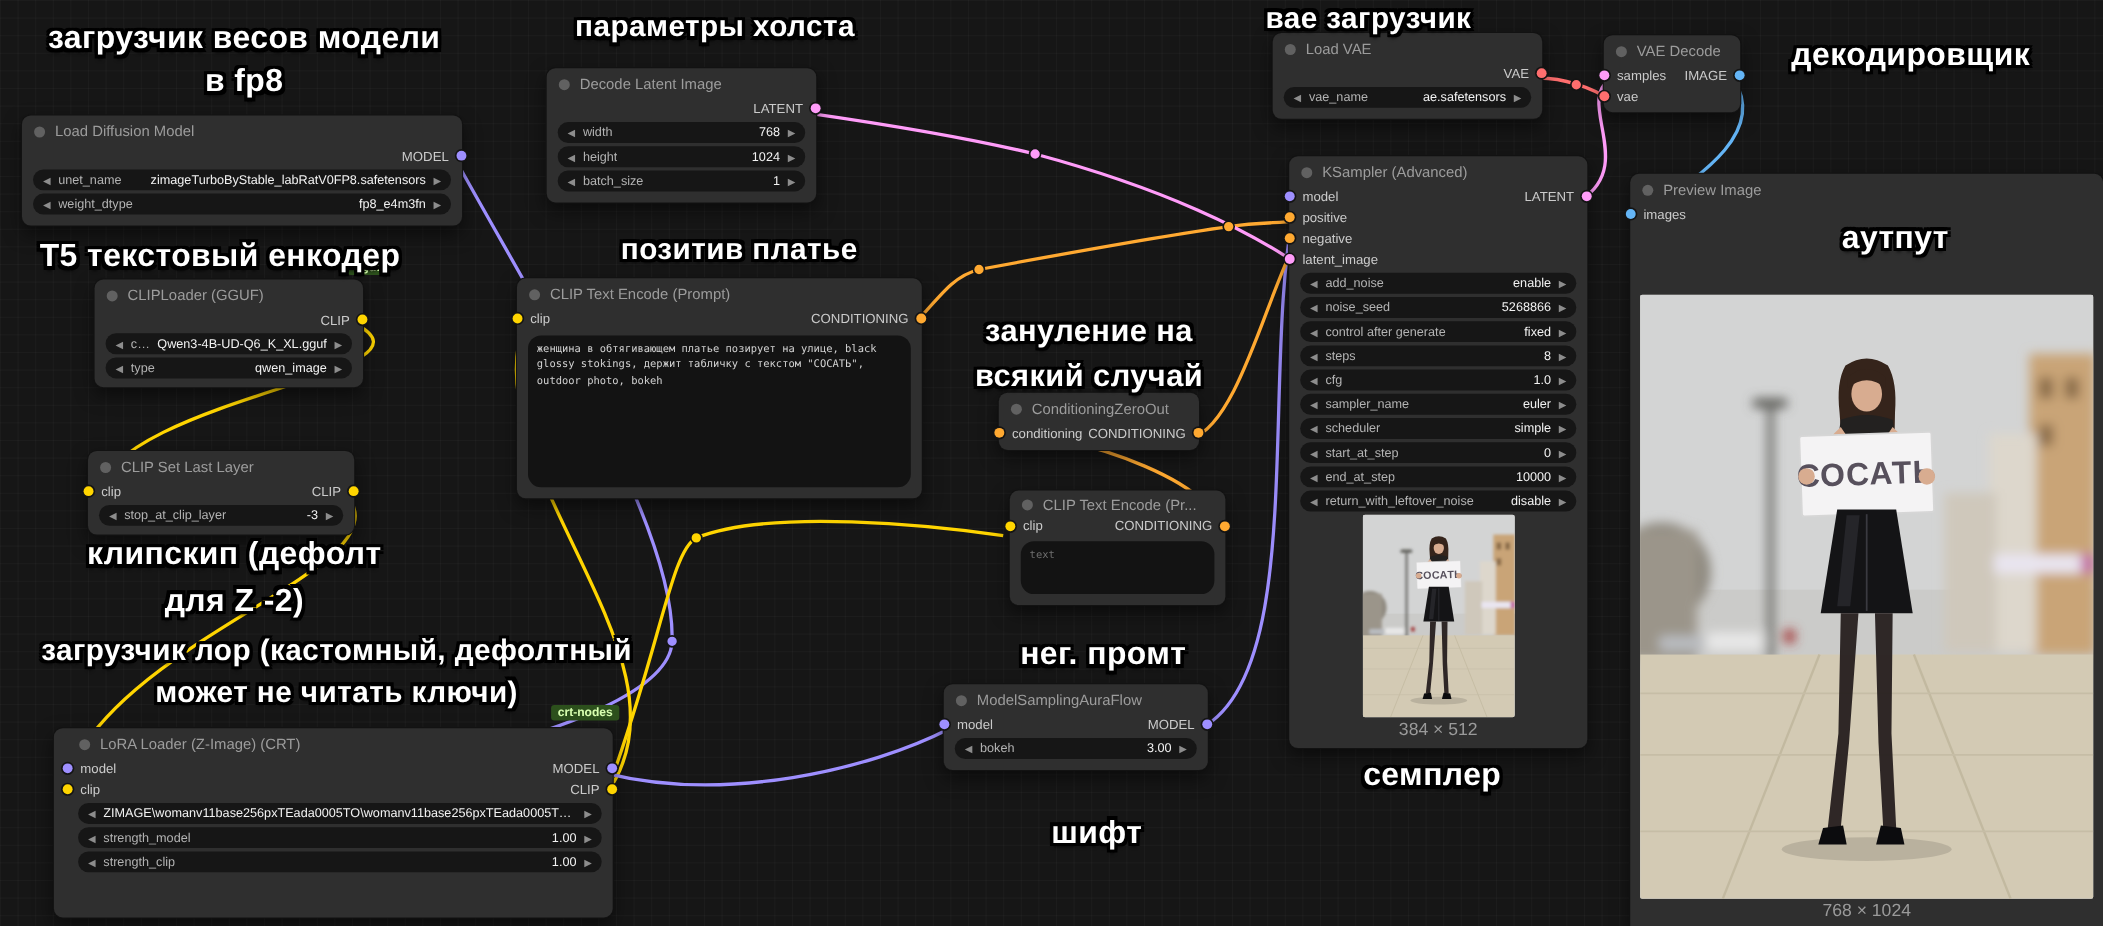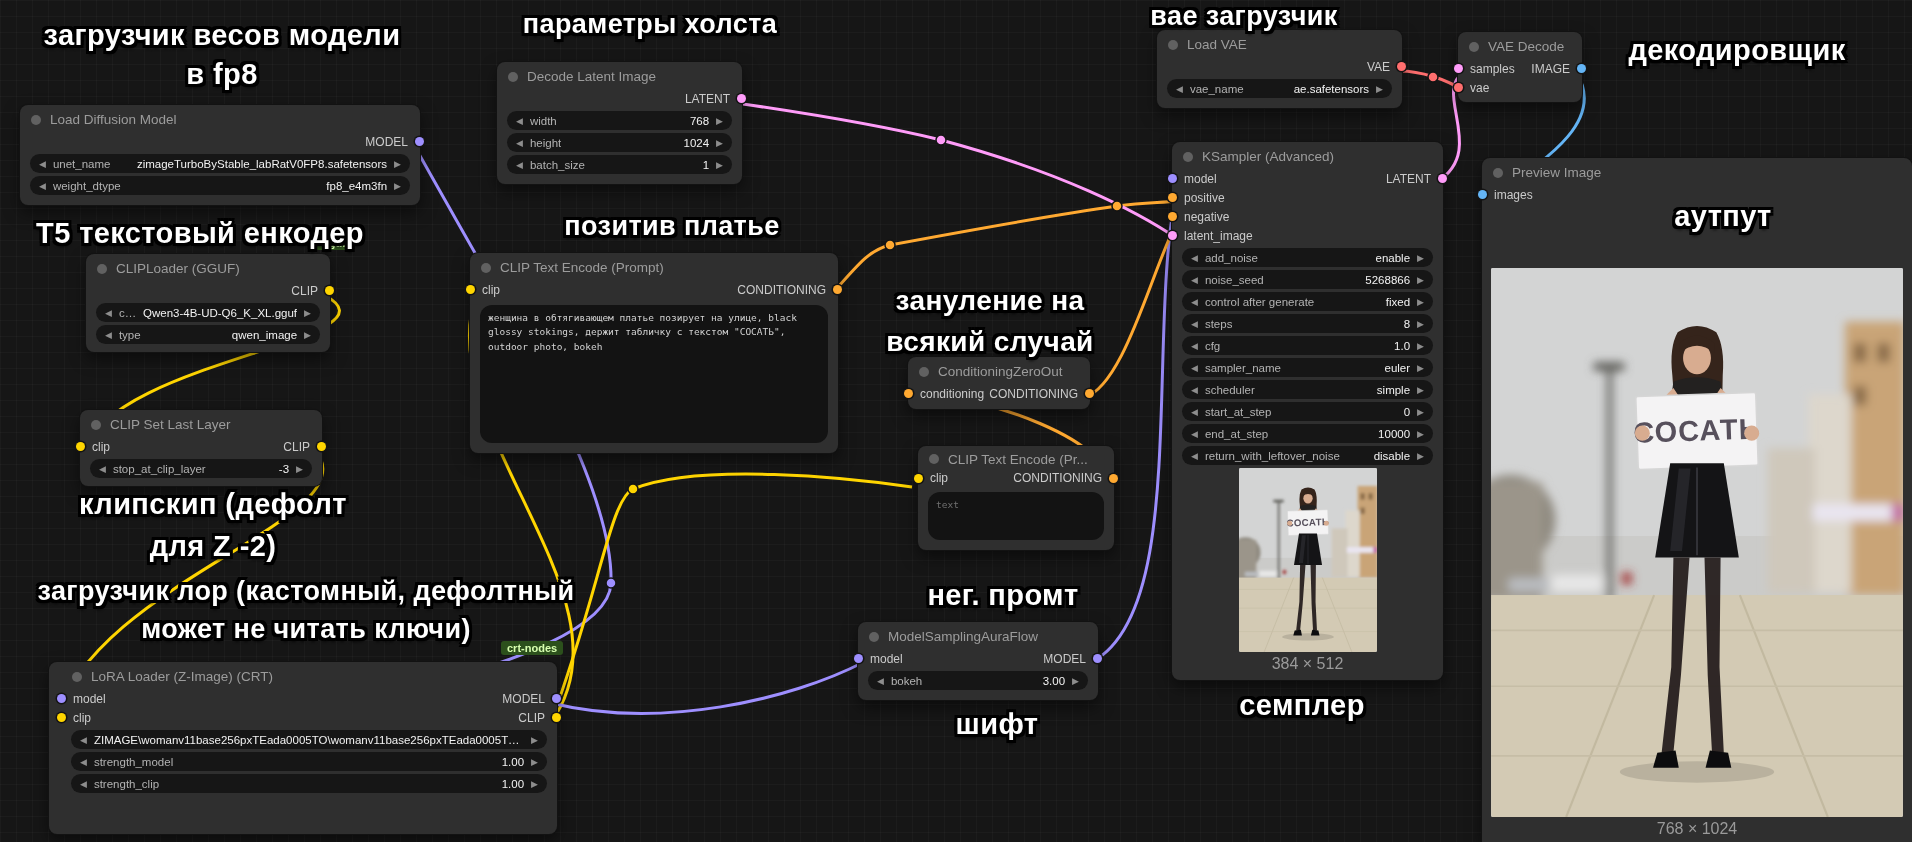--- a/index.html
+++ b/index.html
@@ -523,17 +523,17 @@
   <div class="ann" style="left:1737px;top:33px;font-size:29px;">декодировщик</div>
   <div class="ann" style="left:200px;top:216px;font-size:29px;">T5 текстовый енкодер</div>
   <div class="ann" style="left:672px;top:210px;font-size:27px;">позитив платье</div>
   <div class="ann" style="left:990px;top:284px;font-size:28px;">зануление на</div>
   <div class="ann" style="left:990px;top:325px;font-size:28px;">всякий случай</div>
   <div class="ann" style="left:1003px;top:551px;font-size:29px;margin-top:27px;">нег. промт</div>
   <div class="ann" style="left:213px;top:487px;font-size:29px;">клипскип (дефолт</div>
   <div class="ann" style="left:213px;top:529px;font-size:29px;">для Z -2)</div>
   <div class="ann" style="left:306px;top:575px;font-size:27px;">загрузчик лор (кастомный, дефолтный</div>
   <div class="ann" style="left:306px;top:613px;font-size:27px;">может не читать ключи)</div>
-  <div class="ann" style="left:997px;top:707px;font-size:29px;">шифт</div>
+  <div class="ann" style="left:997px;top:740px;font-size:29px;">шифт</div>
   <div class="ann" style="left:1302px;top:688px;font-size:29px;">семплер</div>
   <div class="ann" style="left:1723px;top:199px;font-size:29px;">аутпут</div>
 
 </div>
 
 </body></html>

